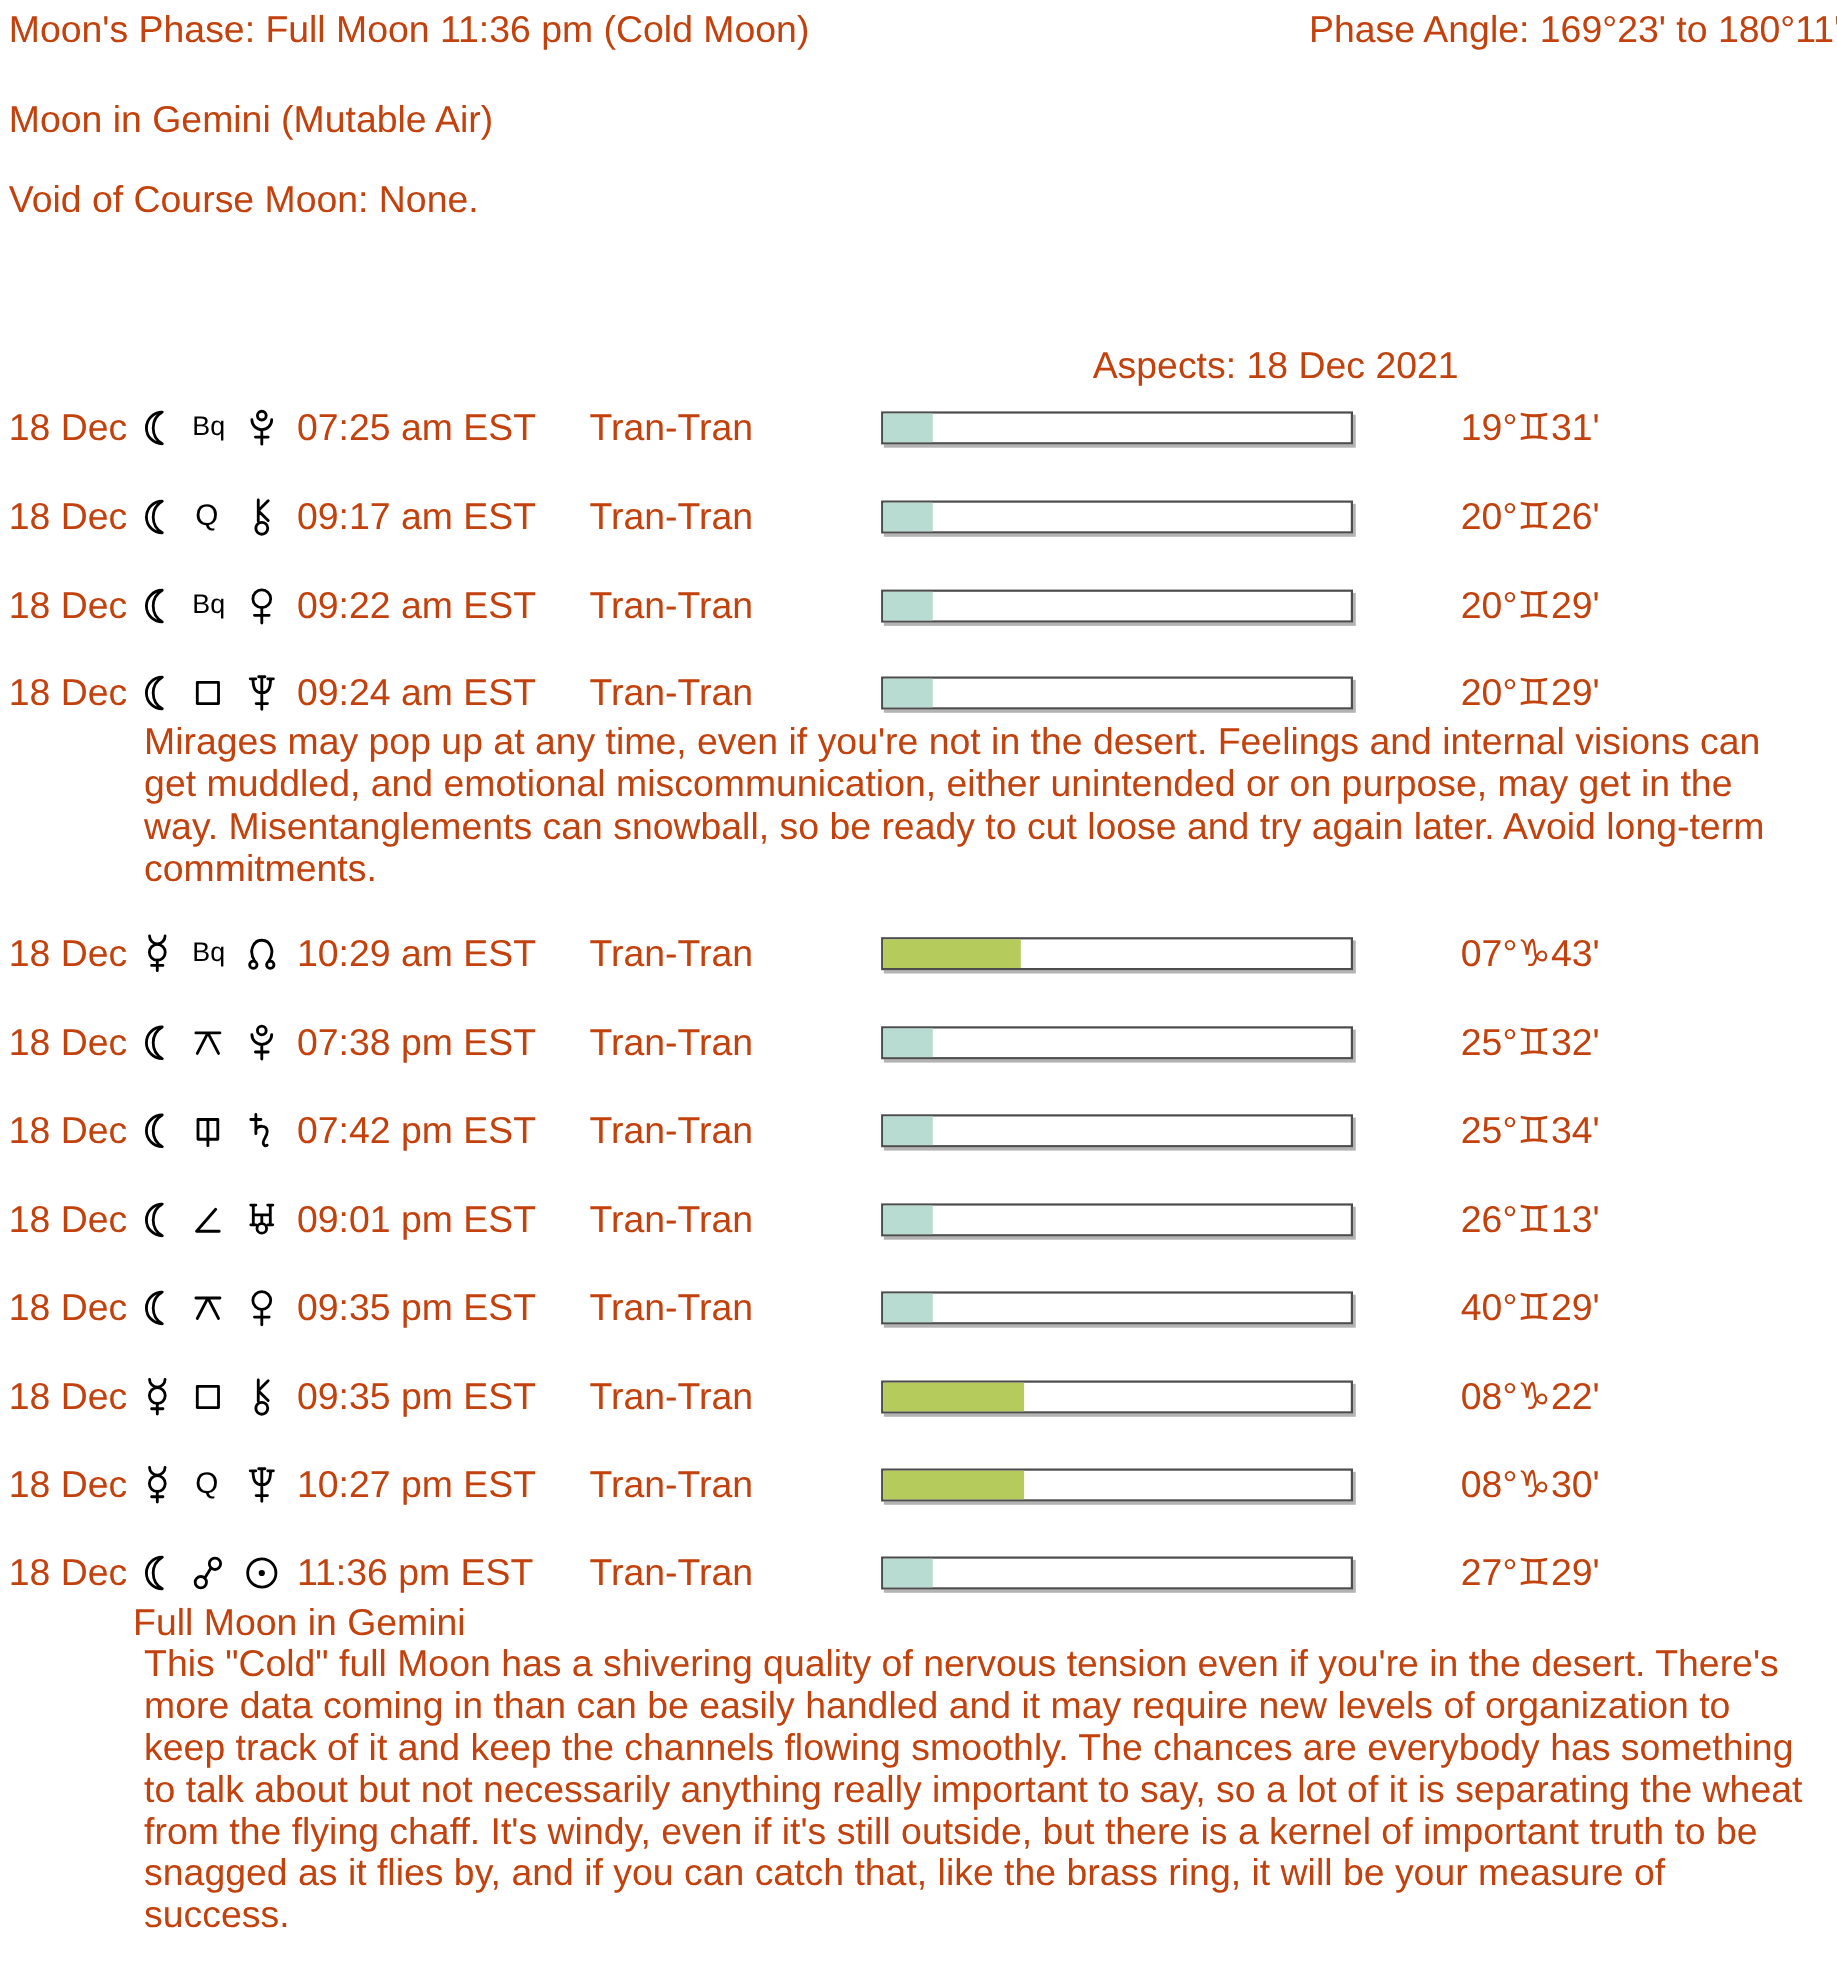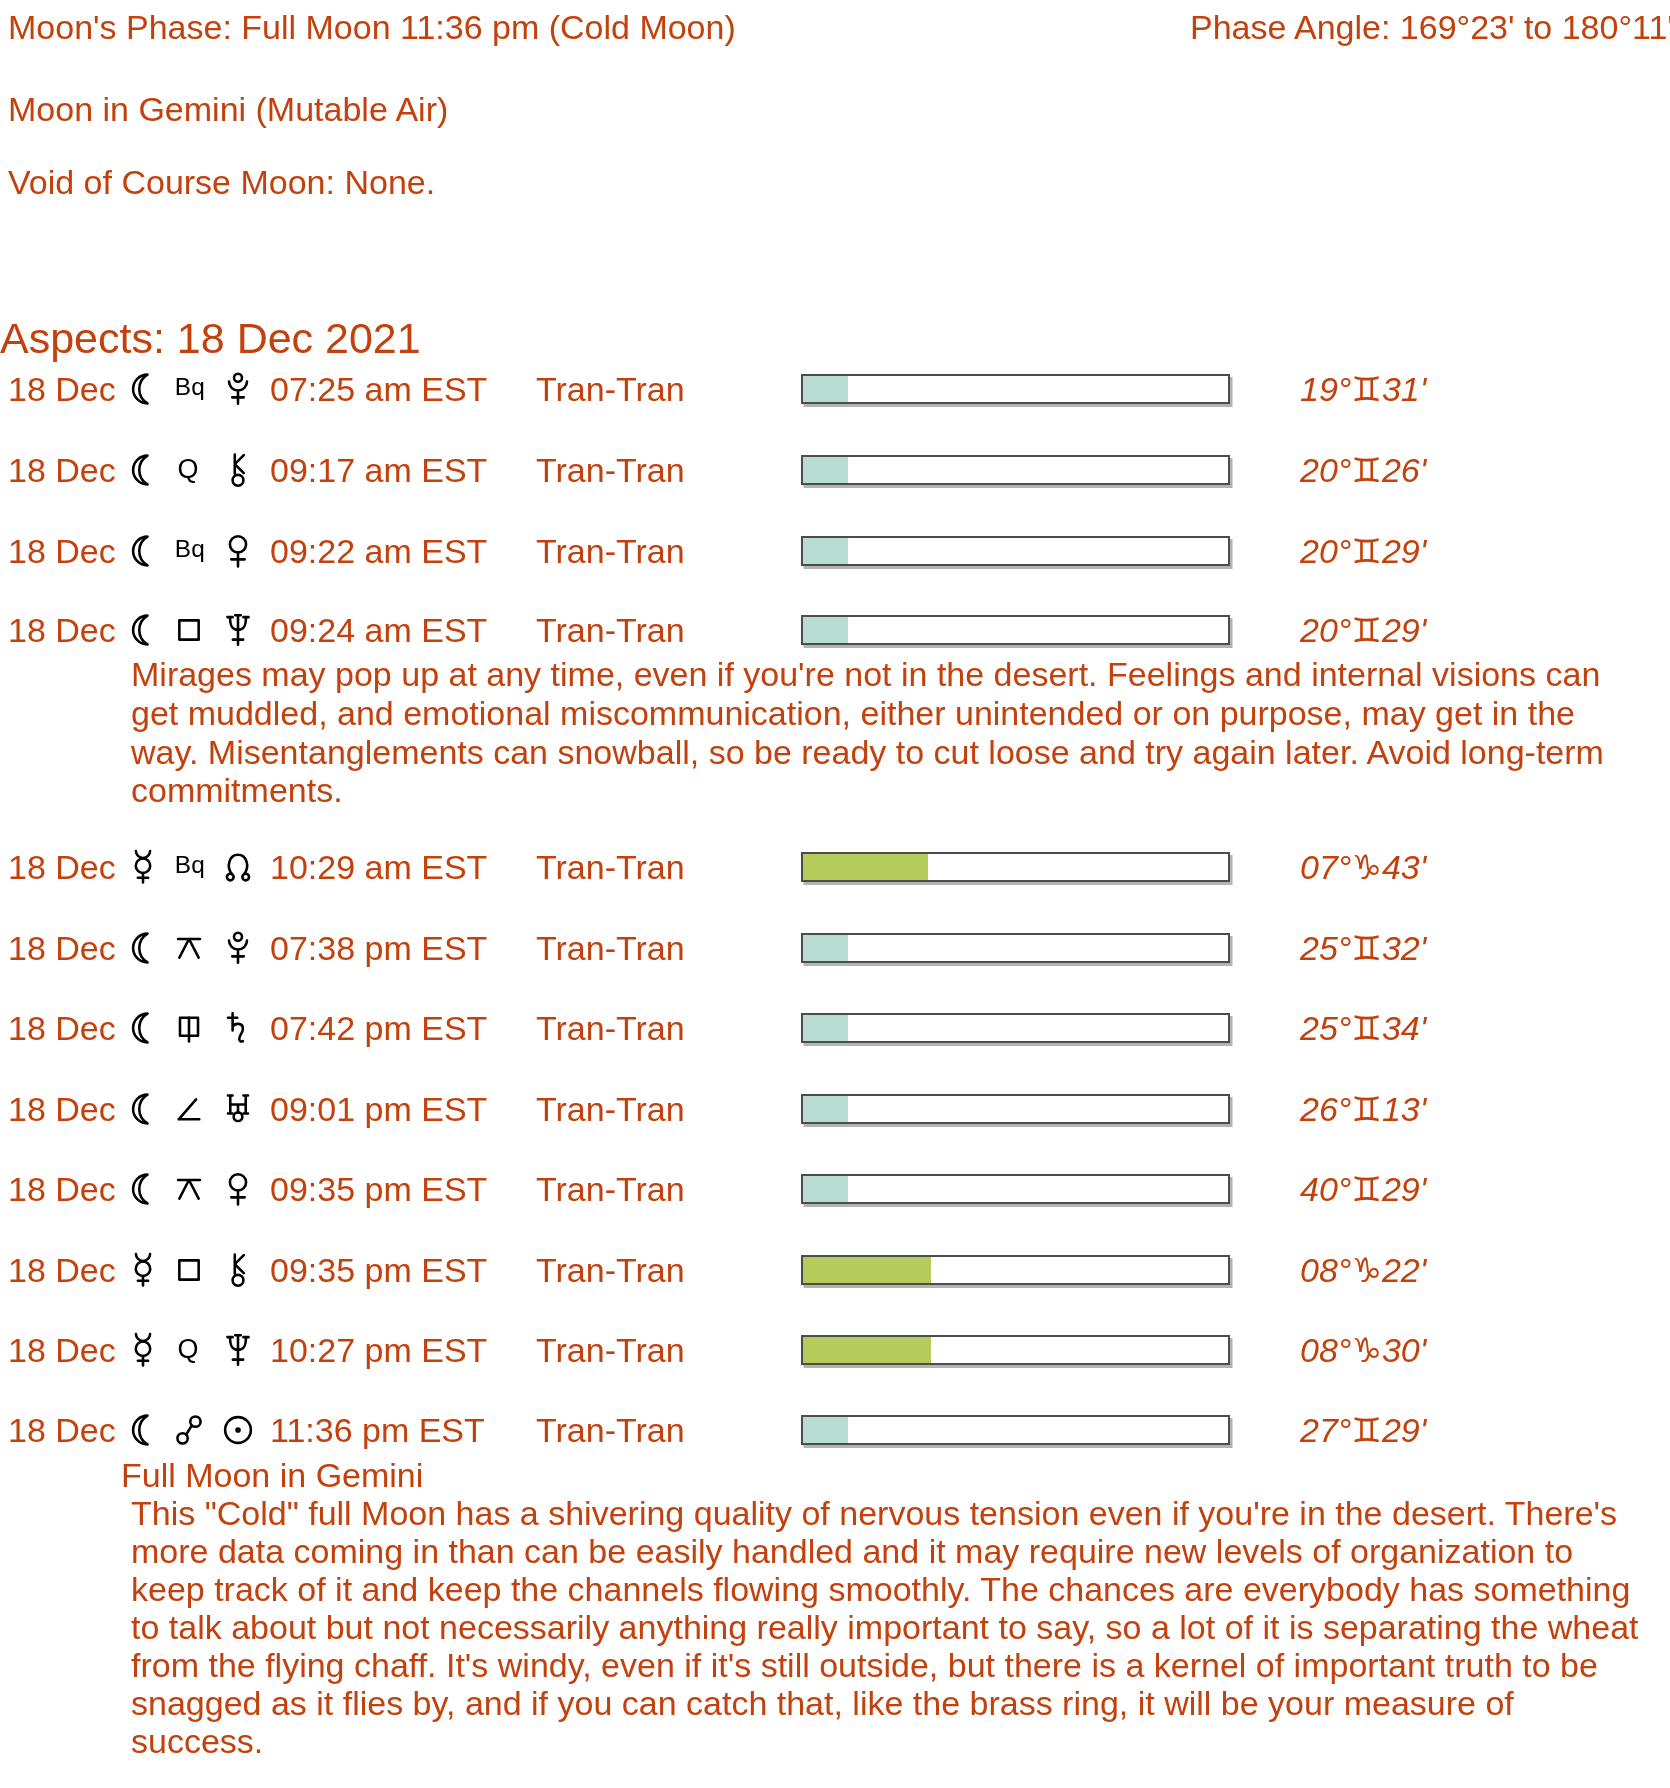--- a/index.html
+++ b/index.html
@@ -1,25 +1,25 @@
 <!DOCTYPE html>
 <html><head>
 <meta charset="utf-8">
 <style>
   html,body{margin:0;padding:0;background:#fff;}
   #page{position:relative;width:1670px;height:1788px;background:#ffffff;overflow:hidden;
         font-family:"Liberation Sans","DejaVu Sans",sans-serif;color:#c2410c;}
   .h{position:absolute;font-size:34px;white-space:nowrap;}
-  .title{position:absolute;top:314px;left:0;width:1326px;text-align:left;font-size:43px;}
+  .title{position:absolute;top:314px;left:0;width:1326px;text-align:right;font-size:34px;}
   .row{position:absolute;left:0;width:1508px;height:44px;}
   .c{position:absolute;font-size:34px;line-height:44px;white-space:nowrap;}
   .date{left:8px;}
   .time{left:270px;}
   .type{left:536px;}
-  .deg{left:1300px;font-style:italic;}
+  .deg{left:1328px;}
   .sym{position:absolute;top:4px;width:34px;height:36px;stroke:#000;fill:none;
        stroke-width:2;stroke-linecap:round;stroke-linejoin:round;}
   .p1{left:126px;}
   .asp{left:172px;}
   .p2{left:221px;}
   .bar{position:absolute;left:801px;top:7px;width:429px;height:30px;background:#fff;
        border:2px solid #4c4c4c;box-sizing:border-box;box-shadow:2.5px 3px 0 #b3b3b3;}
   .fill{display:block;height:100%;width:0;}
   .note{position:absolute;left:131px;width:1515px;font-size:34px;line-height:38.8px;}
   .note-title{position:absolute;left:121px;font-size:34px;white-space:nowrap;}

